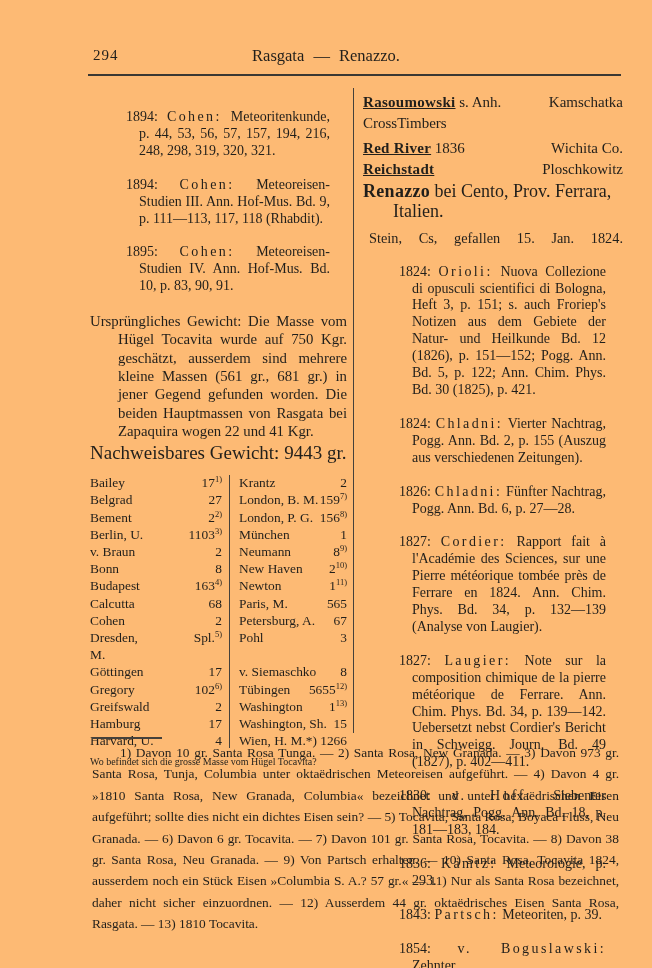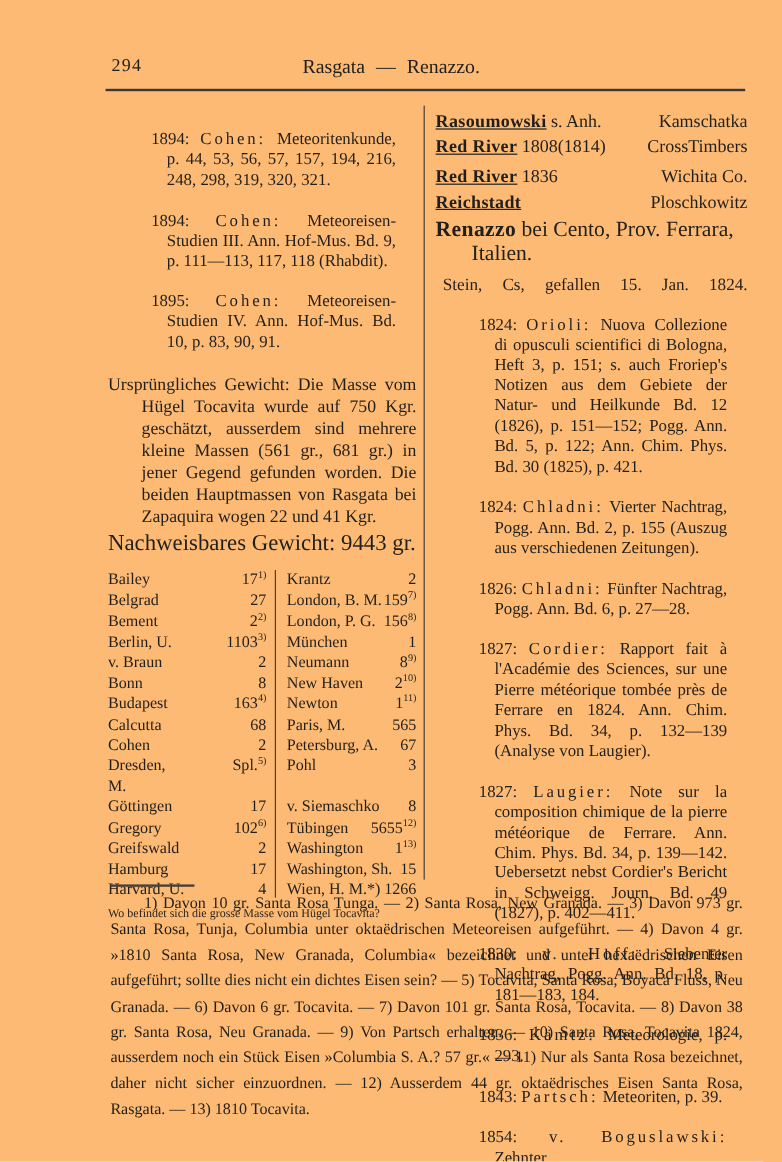--- a/index.html
+++ b/index.html
@@ -228,21 +228,20 @@
   </div>
 
   <div class="col col-right">
 
     <div class="hentry">
       <span><b class="hw">Rasoumowski</b> <span>s. Anh.</span></span>
       <span>Kamschatka</span>
     </div>
 
     <div class="hentry">
-      <span><b class="hw">Red River</b> <span>1808(1814)</span></span>
       <span>CrossTimbers</span>
     </div>
 
     <div class="hentry hentry-sp">
       <span><b class="hw">Red River</b> <span>1836</span></span>
       <span>Wichita Co.</span>
     </div>
 
     <div class="hentry">
       <span><b class="hw">Reichstadt</b> <span></span></span>

